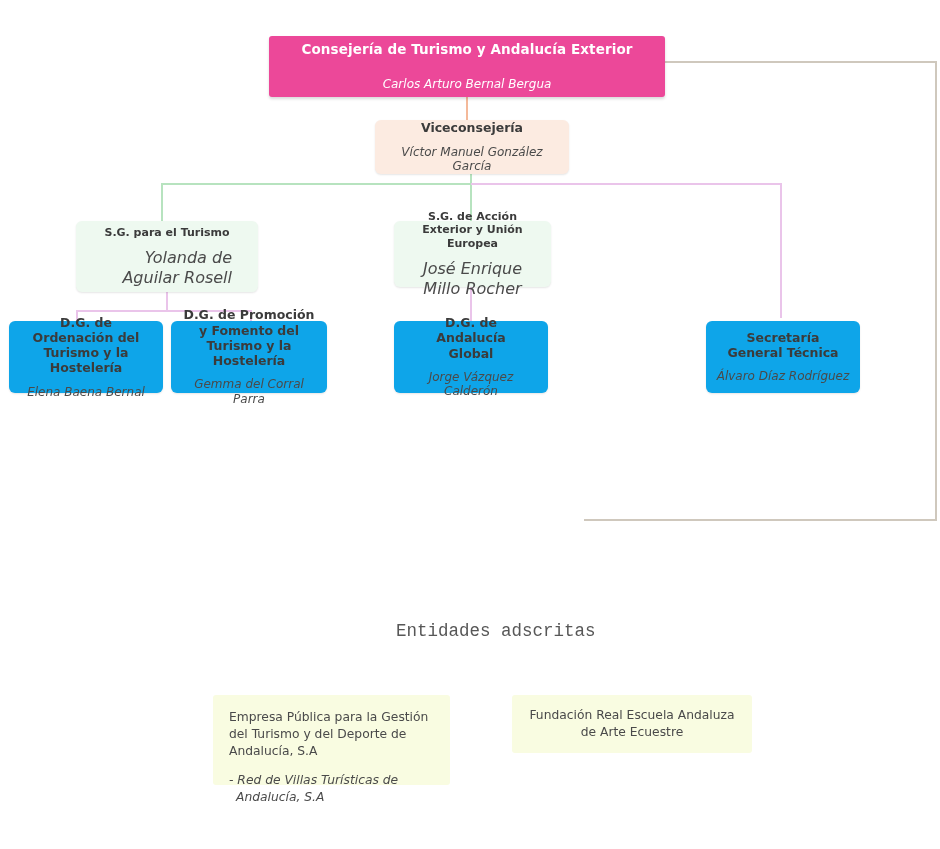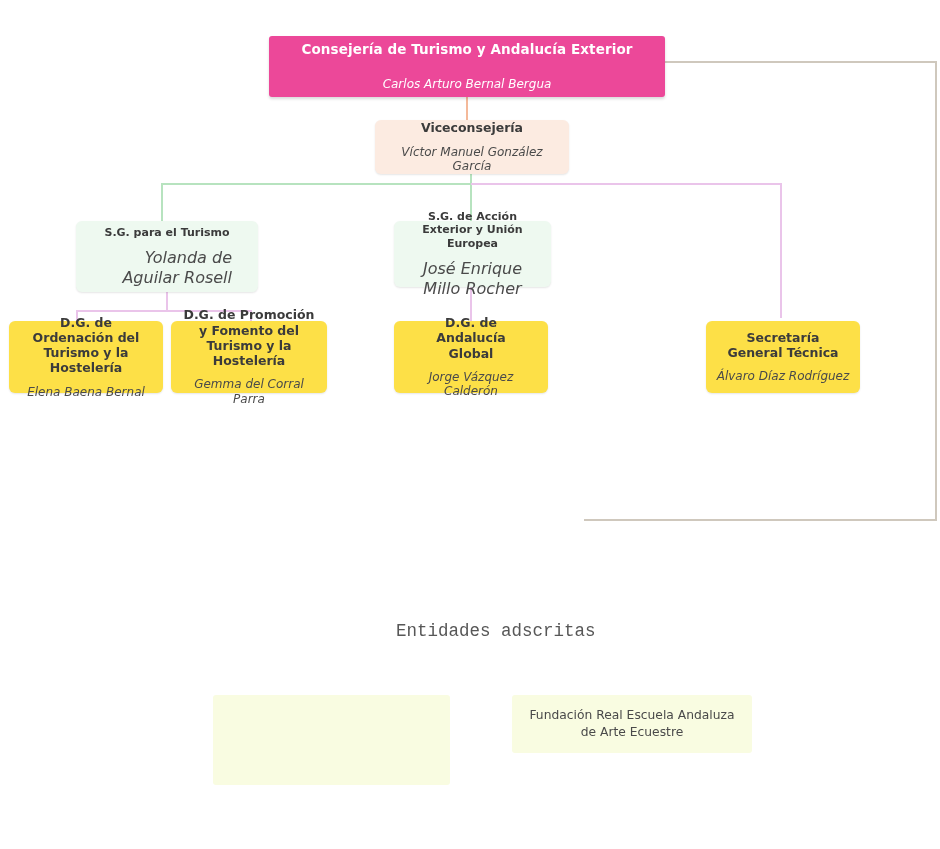--- a/index.html
+++ b/index.html
@@ -75,21 +75,21 @@
   .node.peach-box { background: #fcebe1; }
   .node.peach-box .title  { font-size: 12.5px; }
   .node.peach-box .person { font-size: 12px; }
 
   
   .node.green-box { background: #eef9f0; }
   .node.green-box .title  { font-size: 11px; }
   .node.green-box .person { font-size: 16px; }
 
   
-  .node.pink-box { background: #fde047; }
+  .node.pink-box { background: #0ea5e9; }
   .node.pink-box .title  { font-size: 12.5px; }
   .node.pink-box .person { font-size: 12px; }
 
   
   .node.plain .title {
     font-weight: normal;
     font-size: 12.5px;
     color: #4d4d4d;
   }
 
@@ -194,19 +194,21 @@
 
   <div class="node pink-box" style="left:706px; top:321px; width:154px; height:72px;">
     <div class="title" style="max-width:120px;">Secretaría General Técnica</div>
     <div class="person">Álvaro Díaz Rodríguez</div>
   </div>
 
 
   <div class="section-heading" style="left:396px; top:621px;">Entidades adscritas</div>
 
   <div class="node entity" style="left:213px; top:695px; width:237px; height:90px;">
+    <div class="ent-main">Empresa Pública para la Gestión del Turismo y del Deporte de Andalucía, S.A</div>
+    <div class="ent-sub">- Red de Villas Turísticas de Andalucía, S.A</div>
   </div>
 
   <div class="node entity centered" style="left:480px; top:695px; width:240px; height:58px; justify-content:center;margin-left:32px;">
     <div class="ent-main">Fundación Real Escuela Andaluza de Arte Ecuestre</div>
   </div>
 
 </div>
 
 </body></html>

